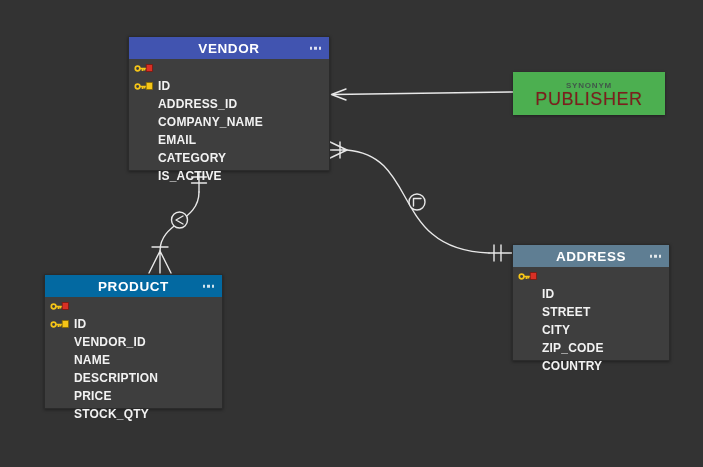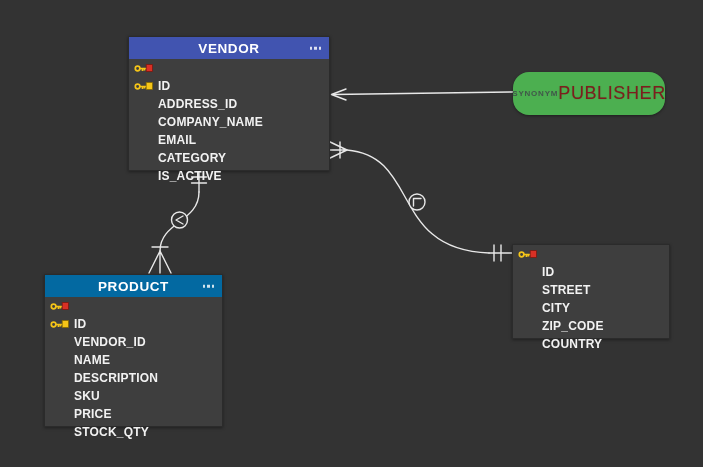--- a/index.html
+++ b/index.html
@@ -35,24 +35,23 @@
     color:#f2f2f2;font-size:12px;font-weight:700;letter-spacing:.2px;
   }
   .key-slot{width:24px;margin-left:5px;display:flex;align-items:center;flex:none;}
   .col-name{white-space:nowrap;margin-top:36px;}
   #tbl-vendor {left:128px;top:36px;width:200px;}
   #tbl-product{left:44px;top:274px;width:177px;}
   #tbl-address{left:512px;top:244px;width:156px;}
   #synonym-box{
     position:absolute;z-index:2;
     left:513px;top:72px;width:152px;height:43px;
-    display:flex;flex-direction:row;align-items:center;justify-content:center;
+    display:flex;flex-direction:column;align-items:center;justify-content:center;
     box-shadow:0 1px 3px rgba(0,0,0,.4);
     cursor:pointer;
-    border-radius:16px;
   }
   .synonym-type{font-size:8px;font-weight:700;letter-spacing:.8px;color:#41584a;line-height:11px;}
   .synonym-name{font-size:18px;font-weight:400;letter-spacing:.6px;color:#7f1d1d;line-height:17px;text-shadow:0 0 1px rgba(0,0,0,.25);}
 </style>
 </head>
 <body>
 
 <div id="canvas">
 
   <svg id="wires" width="703" height="467" viewBox="0 0 703 467">
@@ -166,33 +165,37 @@
     <div class="row">
         <span class="key-slot"></span>
         <span class="col-name">NAME</span>
       </div>
     <div class="row">
         <span class="key-slot"></span>
         <span class="col-name">DESCRIPTION</span>
       </div>
     <div class="row">
         <span class="key-slot"></span>
-        <span class="col-name">SKU</span>
-      </div>
-    <div class="row">
-        <span class="key-slot"></span>
         <span class="col-name">PRICE</span>
       </div>
     <div class="row">
         <span class="key-slot"></span>
         <span class="col-name">STOCK_QTY</span>
       </div>
   </div>
 
   <div class="table" id="tbl-address">
+    <div class="table-header" style="background: rgb(95, 126, 147);">
+      <span>ADDRESS</span>
+      <span class="menu-btn">
+          <i></i>
+          <i></i>
+          <i></i>
+        </span>
+    </div>
     <div class="row">
       <span class="key-slot">
           <svg width="19" height="11" viewBox="0 0 19 11">
             <circle cx="3.6" cy="5.5" r="2.3" stroke="#f5c518" stroke-width="1.7" fill="none"></circle>
             <path d="M6,5.5 H13 M8.5,5.5 V8 M10.5,5.5 V7.4" stroke="#f5c518" stroke-width="1.7" fill="none"></path>
             <rect x="12.2" y="1.6" width="6.2" height="6.8" fill="#d93025" stroke="#7c1810" stroke-width="0.8"></rect>
           </svg>
         </span>
       <span class="col-name">ID</span>
     </div>

